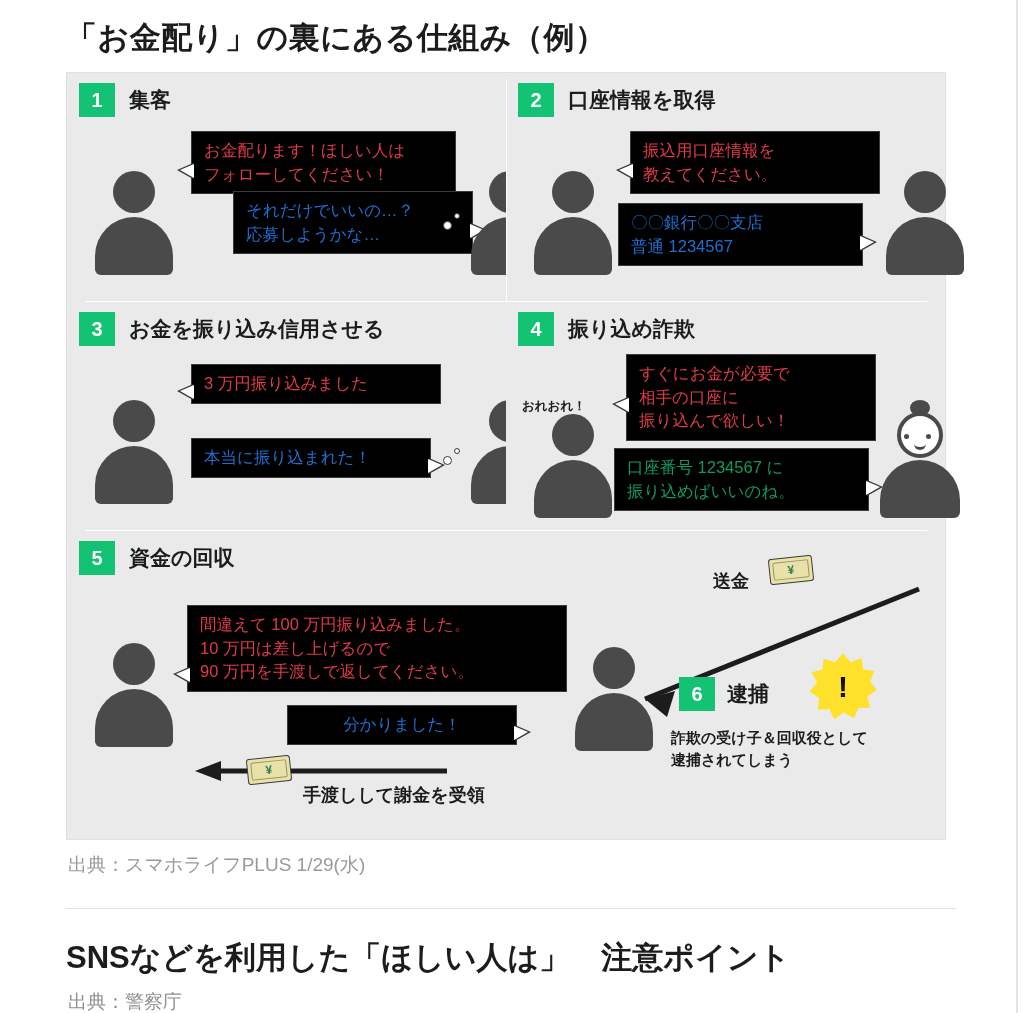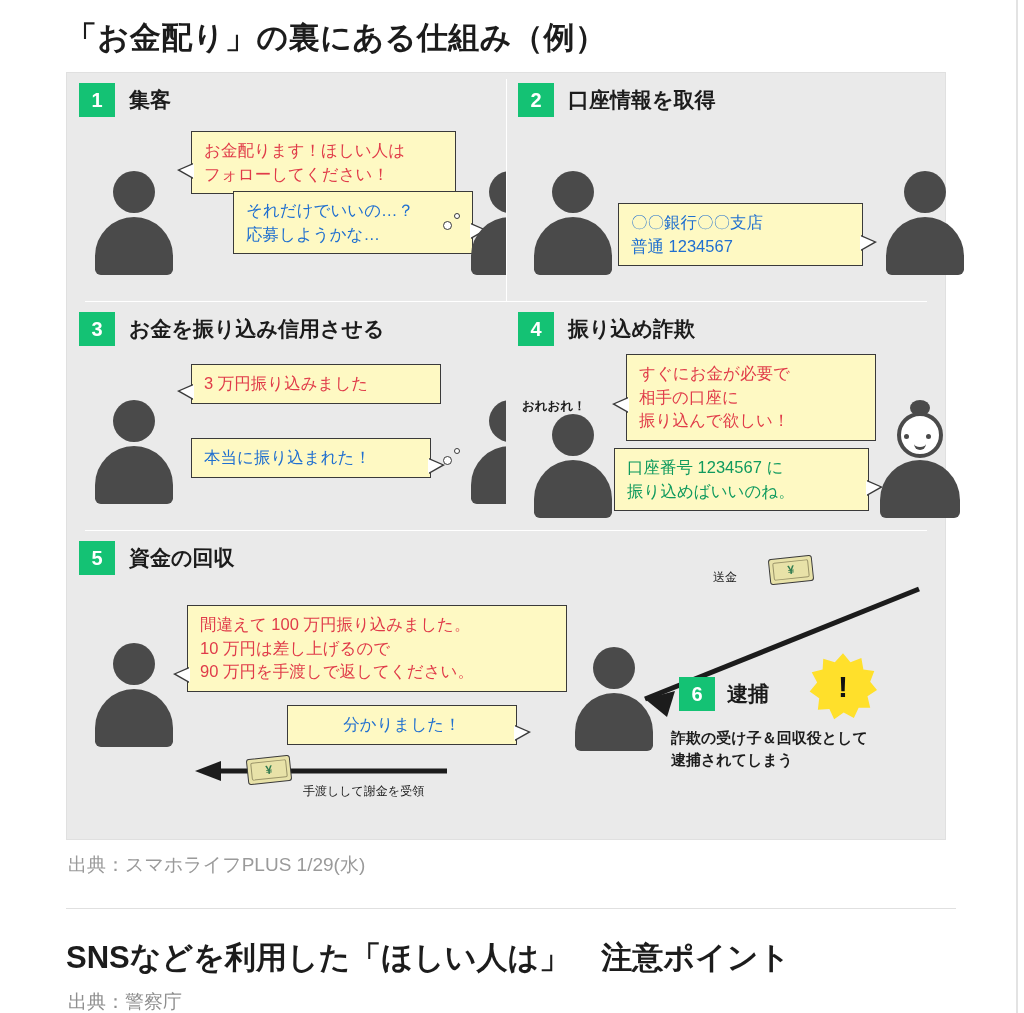--- a/index.html
+++ b/index.html
@@ -156,21 +156,21 @@
     position: absolute;
     left: 50%; top: 50px; transform: translateX(-50%);
     width: 80px; height: 58px;
     border-radius: 40px 40px 6px 6px;
     background: #4a4a4a;
   }
 
   
   .bubble {
     position: absolute;
-    background: #fef9c3;
+    background: #000000;
     border: 1.5px solid #3a3a3a;
     padding: 7px 12px;
     font-size: 16.5px;
     line-height: 1.42;
     white-space: pre-line;
   }
   .bubble.red { color: #e03b49; }
   .bubble.blue { color: #1f6fd0; }
   .bubble.green { color: #0f9a5e; }
   
@@ -263,22 +263,22 @@
   }
   .money span {
     position: relative;
     font-size: 12px;
     font-weight: bold;
     color: #2f7a4f;
   }
 
   .label-small {
     position: absolute;
-    font-size: 12px;
-    font-weight: normal;
+    font-size: 18px;
+    font-weight: bold;
     color: #1c1c1c;
   }
   .label-tiny {
     position: absolute;
     font-size: 15px;
     font-weight: bold;
     color: #1c1c1c;
     line-height: 1.45;
     white-space: pre-line;
   }
@@ -355,20 +355,22 @@
         <div class="cell half">
           <div class="step-head">
             <div class="badge">2</div>
             <div class="step-title">口座情報を取得</div>
           </div>
           <div class="scene">
             <div class="person" style="left:16px; top:48px;">
               <div class="head"></div>
               <div class="body"></div>
             </div>
+            <div class="bubble red" style="left:112px; top:8px; width:250px;">振込用口座情報を
+教えてください。<span class="tail-left"></span></div>
             <div class="bubble blue" style="left:100px; top:80px; width:245px;">〇〇銀行〇〇支店
 普通 1234567<span class="tail-right"></span></div>
             <div class="person" style="left:368px; top:48px;">
               <div class="head"></div>
               <div class="body"></div>
             </div>
           </div>
         </div>
       </div>
 

